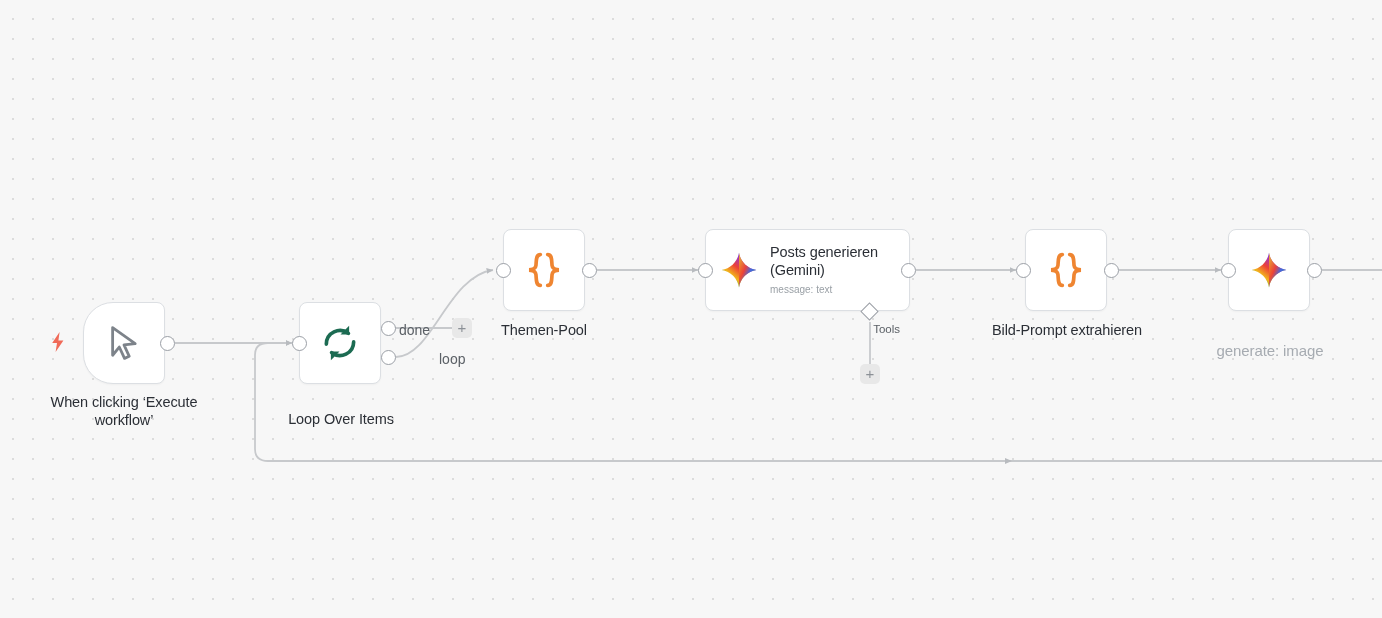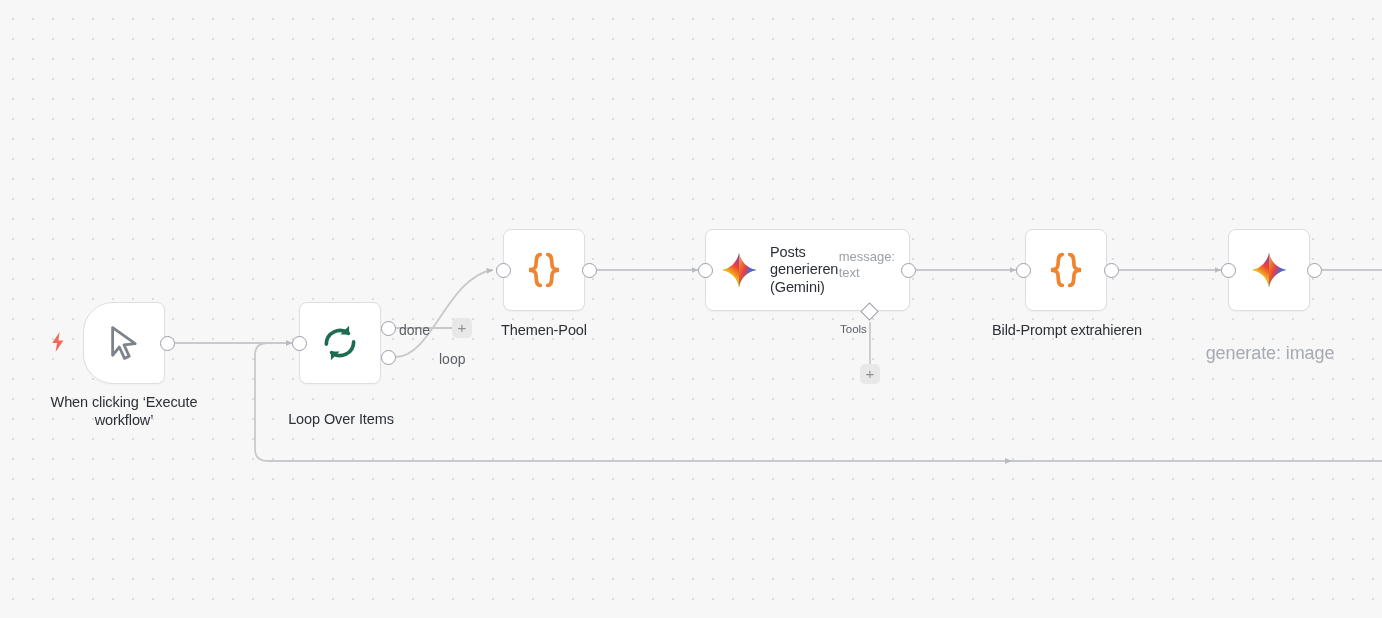--- a/index.html
+++ b/index.html
@@ -63,48 +63,48 @@
     width: 205px;
     height: 82px;
     display: flex;
     align-items: center;
     padding: 0 14px;
     gap: 12px;
   }
 
   .node-wide .wide-text {
     display: flex;
-    flex-direction: row;
+    flex-direction: column;
     justify-content: center;
     line-height: 1.18;
   }
   .node-wide .wide-title {
     font-size: 14.5px;
     color: #2b2f36;
     letter-spacing: -0.1px;
   }
   .node-wide .wide-sub {
-    font-size: 13px;
+    font-size: 10px;
     color: #9aa0a6;
     margin-top: 5px;
   }
 
   
   .caption {
     position: absolute;
     text-align: center;
     font-size: 14.5px;
     color: #2b2f36;
     line-height: 1.25;
     letter-spacing: -0.1px;
     white-space: pre-line;
   }
   .caption .cap-sub {
     display: block;
-    font-size: 18px;
+    font-size: 15px;
     color: #a6abb1;
     margin-top: 3px;
   }
 
   
   .port {
     position: absolute;
     width: 15px;
     height: 15px;
     border-radius: 50%;
@@ -139,21 +139,21 @@
     height: 13px;
     background: #ffffff;
     border: 1.4px solid #9b9fa6;
     box-sizing: border-box;
     transform: rotate(45deg);
   }
   .tools-label {
     position: absolute;
     font-size: 11.5px;
     color: #5b6066;
-    text-align: left;
+    text-align: right;
   }
 
   
   .bolt {
     position: absolute;
   }
   .icon-svg { display: block; }
 </style>
 </head>
 <body>

